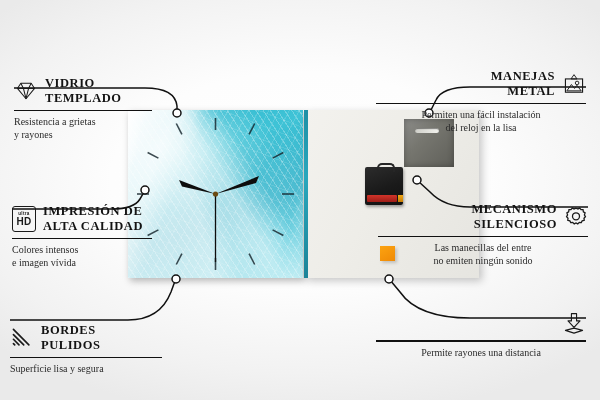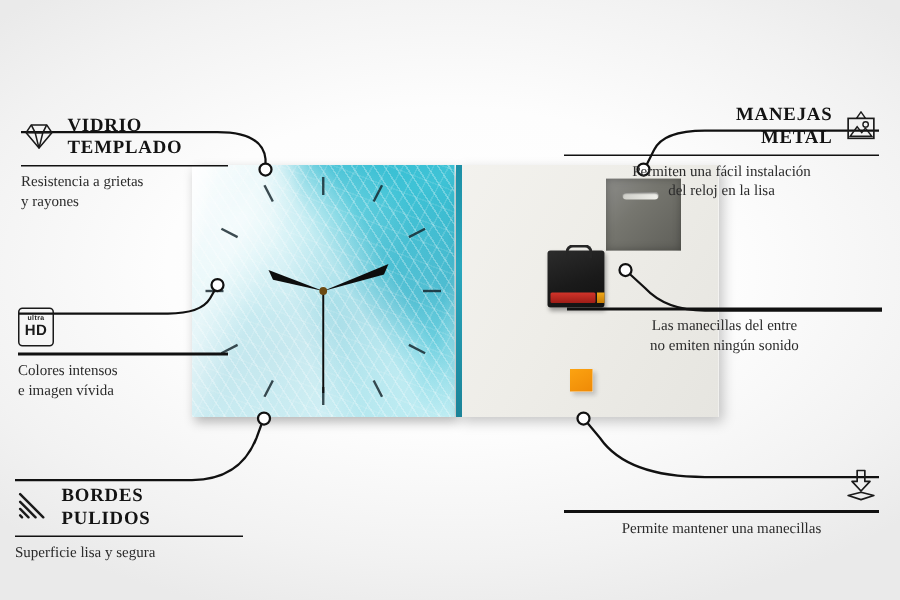--- a/index.html
+++ b/index.html
@@ -344,20 +344,24 @@
   </div>
 
   <div class="feature left" style="left:12px; top:172px;">
     <div class="feature-head">
       <span class="feature-icon">
         <span class="hd-badge">
           <span class="hd-top">ultra</span>
           <span class="hd-main">HD</span>
         </span>
       </span>
+      <span class="feature-title">
+        <span>IMPRESIÓN DE</span><br>
+        <span>ALTA CALIDAD</span>
+      </span>
     </div>
     <div class="feature-rule" style="width:140px;"></div>
     <div class="feature-desc">
       <span>Colores intensos</span><br>
       <span>e imagen vívida</span>
     </div>
   </div>
 
   <div class="feature left" style="left:10px; top:291px;">
     <div class="feature-head">
@@ -396,35 +400,54 @@
       </span>
     </div>
     <div class="feature-rule" style="width:210px;"></div>
     <div class="feature-desc">
       <span>Permiten una fácil instalación</span><br>
       <span>del reloj en la lisa</span>
     </div>
   </div>
 
   <div class="feature right" style="left:378px; top:170px;">
+    <div class="feature-head">
+      <span class="feature-icon">
+        <svg viewBox="0 0 28 28" width="27" height="27" fill="none" stroke="#1a1a1a" stroke-width="1.5">
+          <path d="M14 3.2
+                   L16.3 4.0 L18.3 2.9 L19.9 4.9 L22.2 4.9 L22.6 7.4
+                   L24.6 8.6 L23.8 11.0 L25.0 13.0 L23.3 14.8
+                   L23.6 17.2 L21.2 17.9 L20.2 20.0 L17.8 19.7
+                   L16.1 21.4 L14.0 20.3 L11.9 21.4 L10.2 19.7
+                   L7.8 20.0 L6.8 17.9 L4.4 17.2 L4.7 14.8
+                   L3.0 13.0 L4.2 11.0 L3.4 8.6 L5.4 7.4
+                   L5.8 4.9 L8.1 4.9 L9.7 2.9 L11.7 4.0 Z"></path>
+          <circle cx="14" cy="12.6" r="4.1"></circle>
+        </svg>
+      </span>
+      <span class="feature-title">
+        <span>MECANISMO</span><br>
+        <span>SILENCIOSO</span>
+      </span>
+    </div>
     <div class="feature-rule" style="width:210px;"></div>
     <div class="feature-desc">
       <span>Las manecillas del entre</span><br>
       <span>no emiten ningún sonido</span>
     </div>
   </div>
 
   <div class="feature right" style="left:376px; top:277px;">
     <div class="feature-head">
       <span class="feature-icon">
         <svg viewBox="0 0 28 28" width="27" height="27" fill="none" stroke="#1a1a1a" stroke-width="1.3" stroke-linejoin="round">
           <path d="M11 2.5 L17 2.5 L17 11 L21 11 L14 18.5 L7 11 L11 11 Z"></path>
           <path d="M14 19.4 L24 22 L14 25.2 L4 22 Z"></path>
         </svg>
       </span>
     </div>
     <div class="feature-rule" style="width:210px;"></div>
     <div class="feature-desc">
-      <span>Permite mantener una manecillas</span><br>
+      <span>Permite rayones una distancia</span><br>
     </div>
   </div>
 
 </div>
 
 </body></html>

